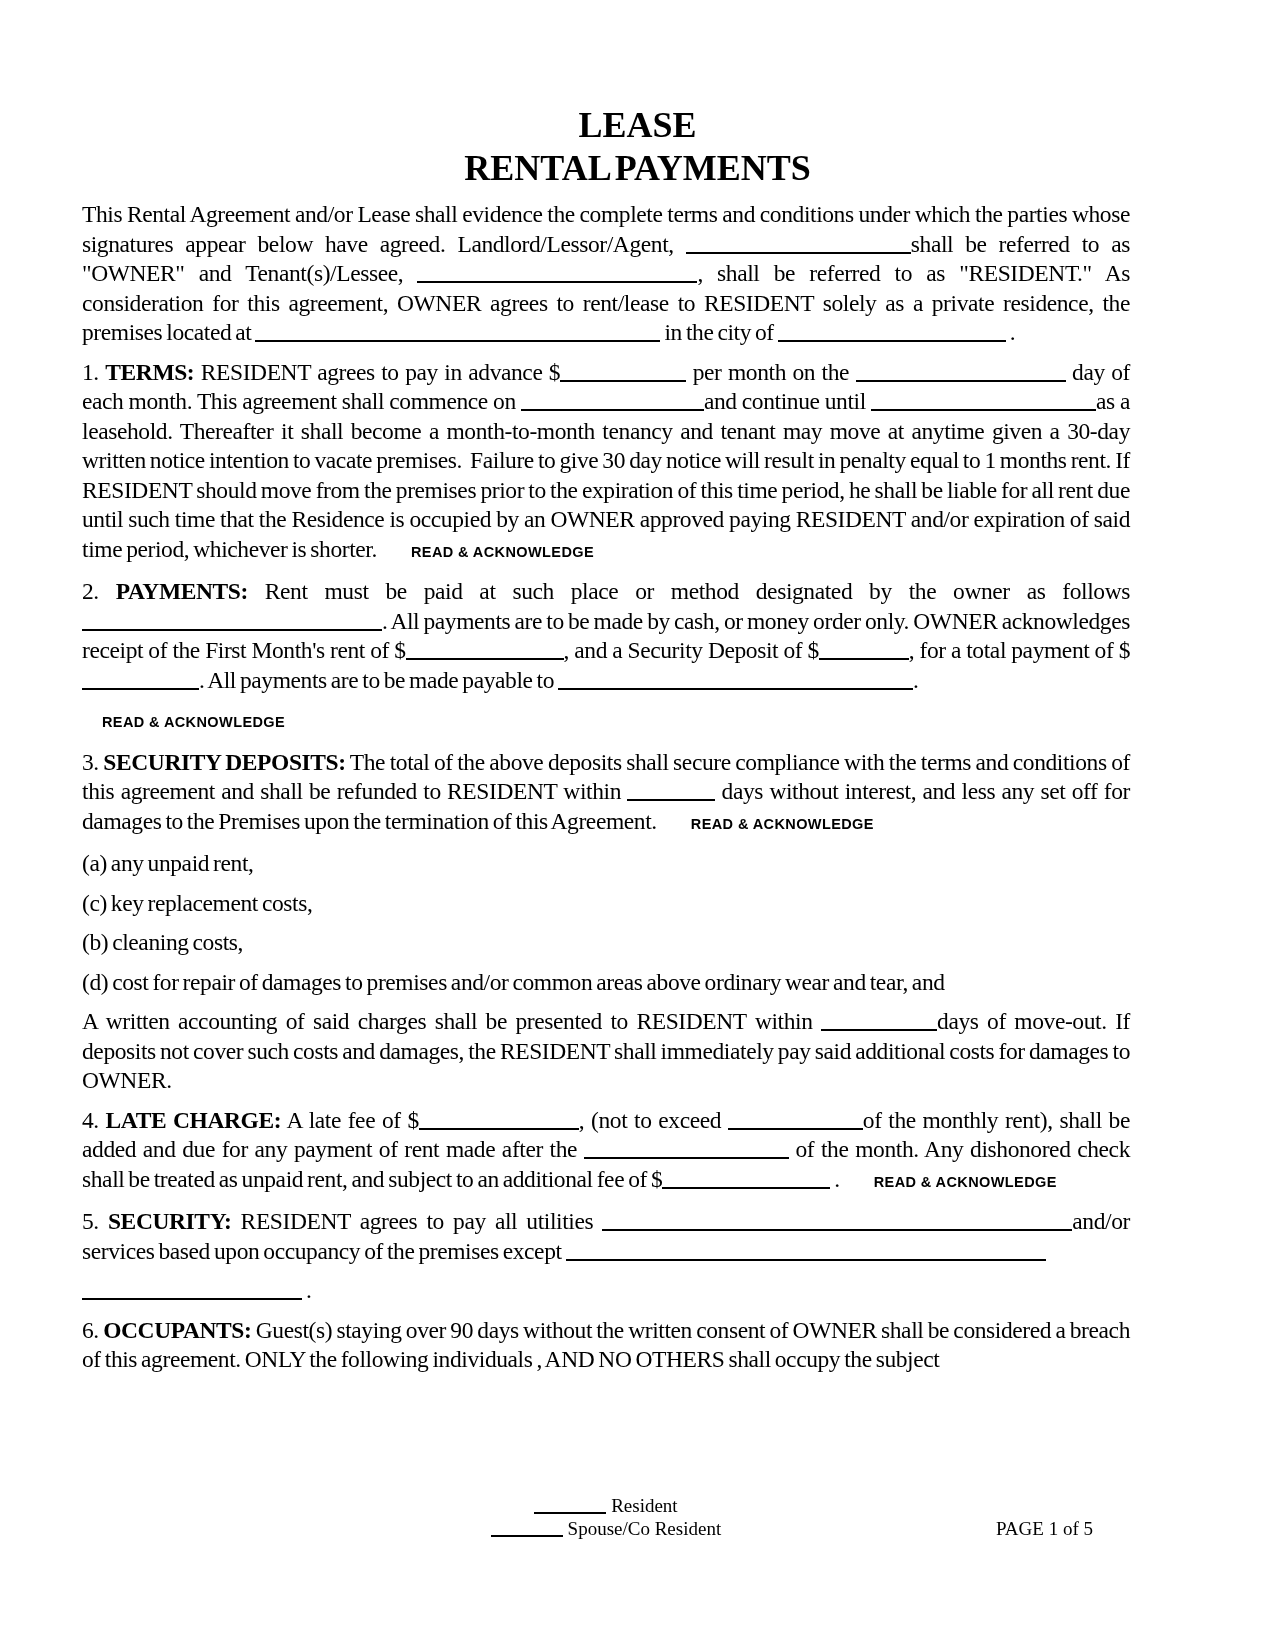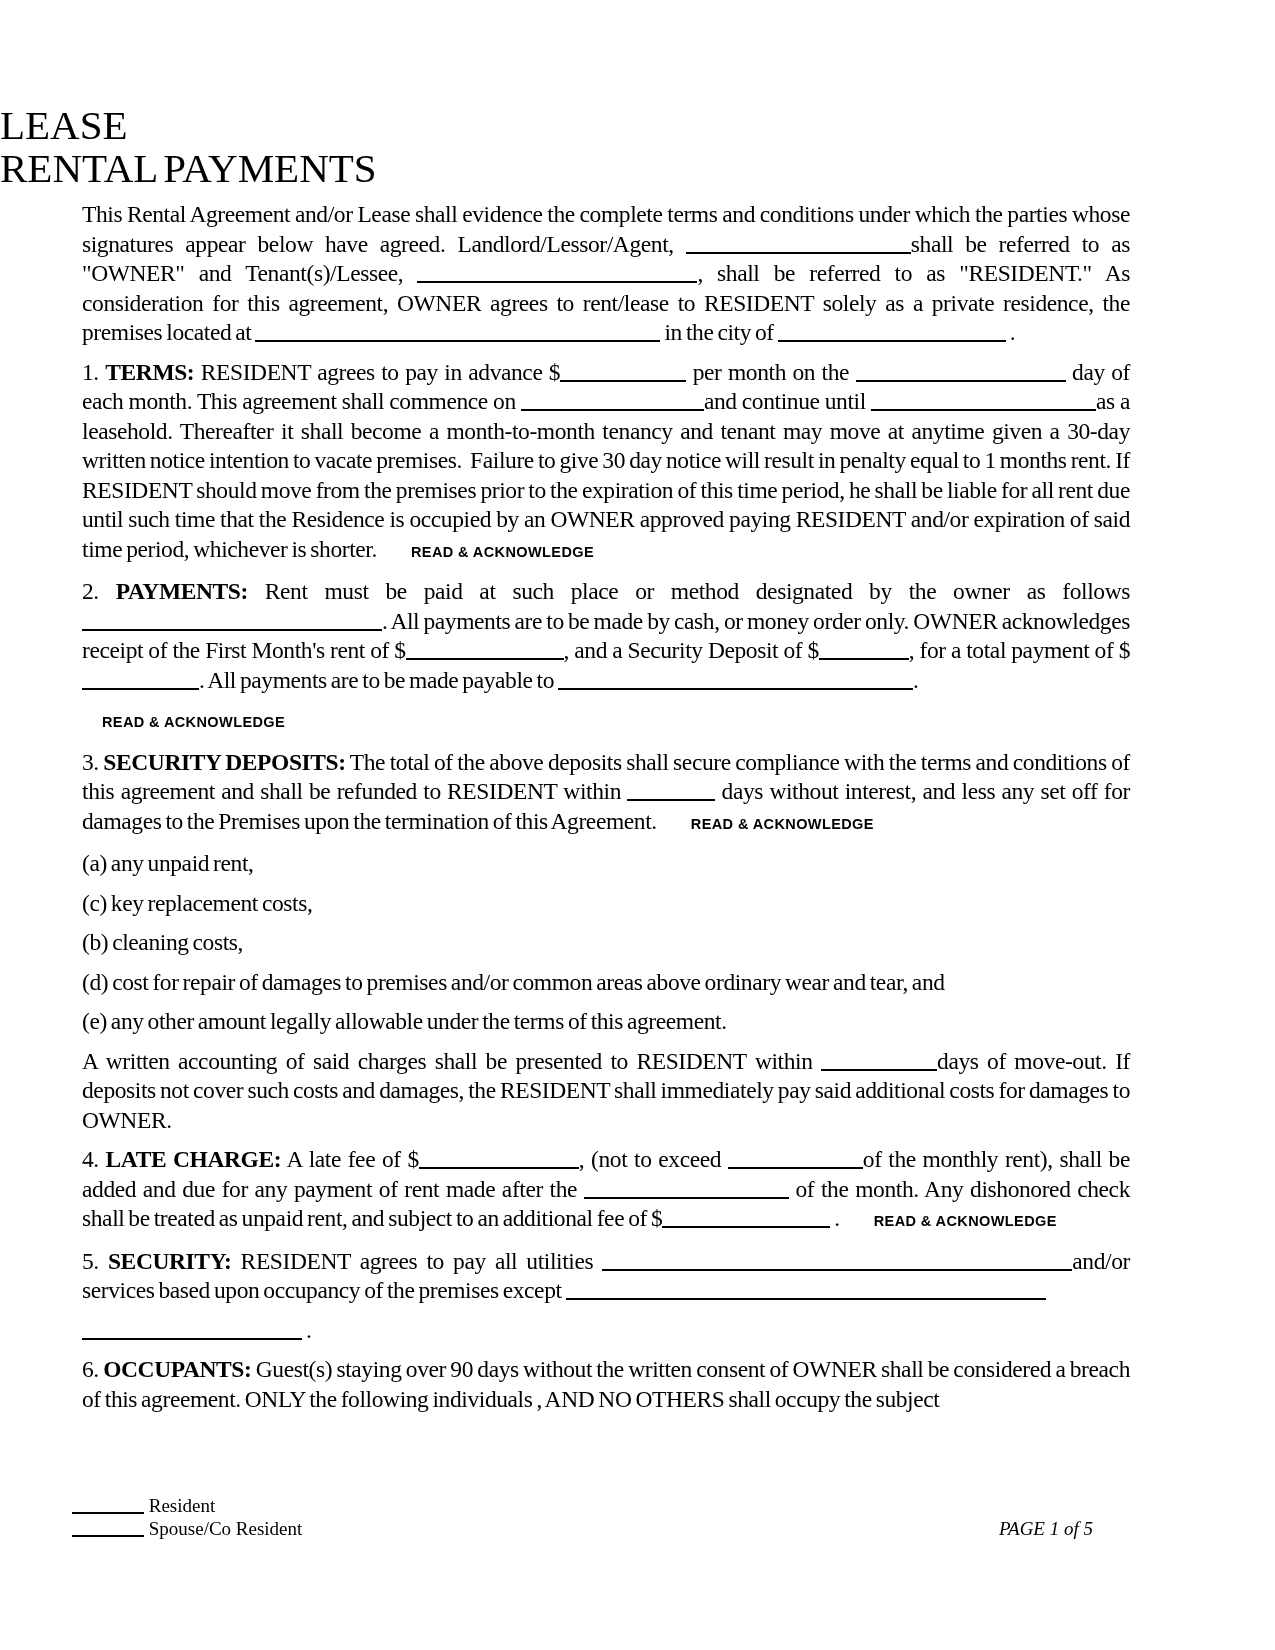--- a/index.html
+++ b/index.html
@@ -8,22 +8,23 @@
     position:relative;
     width:1275px; height:1650px;
     background:#ffffff; color:#000000;
     font-family:"Liberation Serif","DejaVu Serif",serif;
     box-sizing:border-box;
     padding:104px 135px 0 72px;
     overflow:hidden;
   }
   .title {
     margin-left:-72px; margin-right:-135px; 
-    font-weight:normal;
-    font-size:41px; line-height:43px;
+    text-align:center;
+    font-weight:bold;
+    font-size:36px; line-height:43px;
     word-spacing:-4px;
   }
   p.blk {
     margin:10px;
     font-size:23.5px; line-height:29.5px;
     letter-spacing:-0.4px; word-spacing:-1.5px;
     text-align:justify;
   }
   p.blk.left { text-align:left; }
   .mt43 { margin-top:43px; }
@@ -50,44 +51,43 @@
   .badge-line .badge { margin-left:0; }
   .footer {
     position:absolute;
     left:72px; top:1494px;
     width:1068px;
     font-size:19px; line-height:23px;
   }
   .footer p.blk {
     font-size:19px; line-height:23px;
     letter-spacing:0; word-spacing:0;
-    text-align:left; margin:0;
+    text-align:center; margin:0;
   }
-  .page-label { position:absolute; right:47px; top:23px;font-style:italic; }
+  .page-label { position:absolute; right:47px; top:23px; }
 </style>
 </head>
 <body>
 
 <div class="page">
   <div class="title">
     <div>LEASE</div>
     <div>RENTAL PAYMENTS</div>
   </div>
 
   <div id="doc-body">
       <p class="blk mt43"><span>This Rental Agreement and/or Lease shall evidence the complete terms and conditions under which the parties whose signatures appear below have agreed. Landlord/Lessor/Agent, </span><span class="blank" style="width: 225px;"></span><span>shall be referred to as "OWNER" and Tenant(s)/Lessee, </span><span class="blank" style="width: 280px;"></span><span>, shall be referred to as "RESIDENT." As consideration for this agreement, OWNER agrees to rent/lease to RESIDENT solely as a private residence, the premises located at </span><span class="blank" style="width: 405px;"></span><span> in the city of </span><span class="blank" style="width: 228px;"></span><span> .</span></p>
       <p class="blk mt31"><span>1. </span><span class="b">TERMS:</span><span> RESIDENT agrees to pay in advance $</span><span class="blank" style="width: 126px;"></span><span> per month on the </span><span class="blank" style="width: 210px;"></span><span> day of each month. This agreement shall commence on </span><span class="blank" style="width: 183px;"></span><span>and continue until </span><span class="blank" style="width: 225px;"></span><span>as a leasehold. Thereafter it shall become a month-to-month tenancy and tenant may move at anytime given a 30-day written notice intention to vacate premises.&nbsp; Failure to give 30 day notice will result in penalty equal to 1 months rent. If RESIDENT should move from the premises prior to the expiration of this time period, he shall be liable for all rent due until such time that the Residence is occupied by an OWNER approved paying RESIDENT and/or expiration of said time period, whichever is shorter. </span><span class="badge">READ &amp; ACKNOWLEDGE</span></p>
       <p class="blk mt31"><span>2. </span><span class="b">PAYMENTS:</span><span> Rent must be paid at such place or method designated by the owner as follows </span><span class="blank" style="width: 300px;"></span><span>. All payments are to be made by cash, or money order only. OWNER acknowledges receipt of the First Month's rent of $</span><span class="blank" style="width: 158px;"></span><span>, and a Security Deposit of $</span><span class="blank" style="width: 90px;"></span><span>, for a total payment of $</span><span class="blank" style="width: 117px;"></span><span>. All payments are to be made payable to </span><span class="blank" style="width: 355px;"></span><span>.</span></p>
       <p class="blk badge-line mt0 left"><span class="badge">READ &amp; ACKNOWLEDGE</span></p>
       <p class="blk mt27"><span>3. </span><span class="b">SECURITY DEPOSITS:</span><span> The total of the above deposits shall secure compliance with the terms and conditions of this agreement and shall be refunded to RESIDENT within </span><span class="blank" style="width: 88px;"></span><span> days without interest, and less any set off for damages to the Premises upon the termination of this Agreement. </span><span class="badge">READ &amp; ACKNOWLEDGE</span></p>
       <p class="blk mt0 left"><span>(a) any unpaid rent,</span></p>
       <p class="blk mt0 left"><span>(c) key replacement costs,</span></p>
       <p class="blk mt0 left"><span>(b) cleaning costs,</span></p>
       <p class="blk mt0 left"><span>(d) cost for repair of damages to premises and/or common areas above ordinary wear and tear, and</span></p>
-      <p class="blk mt0 left"><span>(e) any other amount legally allowable under the terms of this agreement.</span></p>
       <p class="blk mt0"><span>A written accounting of said charges shall be presented to RESIDENT within </span><span class="blank" style="width: 116px;"></span><span>days of move-out. If deposits not cover such costs and damages, the RESIDENT shall immediately pay said additional costs for damages to OWNER.</span></p>
       <p class="blk mt31"><span>4. </span><span class="b">LATE CHARGE:</span><span> A late fee of $</span><span class="blank" style="width: 160px;"></span><span>, (not to exceed </span><span class="blank" style="width: 135px;"></span><span>of the monthly rent), shall be added and due for any payment of rent made after the </span><span class="blank" style="width: 205px;"></span><span> of the month. Any dishonored check shall be treated as unpaid rent, and subject to an additional fee of $</span><span class="blank" style="width: 168px;"></span><span> . </span><span class="badge">READ &amp; ACKNOWLEDGE</span></p>
       <p class="blk mt33"><span>5. </span><span class="b">SECURITY:</span><span> RESIDENT agrees to pay all utilities </span><span class="blank" style="width: 470px;"></span><span>and/or services based upon occupancy of the premises except </span><span class="blank" style="width: 480px;"></span></p>
       <p class="blk mt0 left"><span class="blank" style="width: 220px;"></span><span> .</span></p>
       <p class="blk mt27"><span>6. </span><span class="b">OCCUPANTS:</span><span> Guest(s) staying over 90 days without the written consent of OWNER shall be considered a breach of this agreement. ONLY the following individuals , AND NO OTHERS shall occupy the subject</span></p>
     </div>
 
   <div class="footer">
     <div id="footer-rows">
         <p class="blk left"><span class="blank" style="width: 72px;"></span><span> Resident</span></p>

